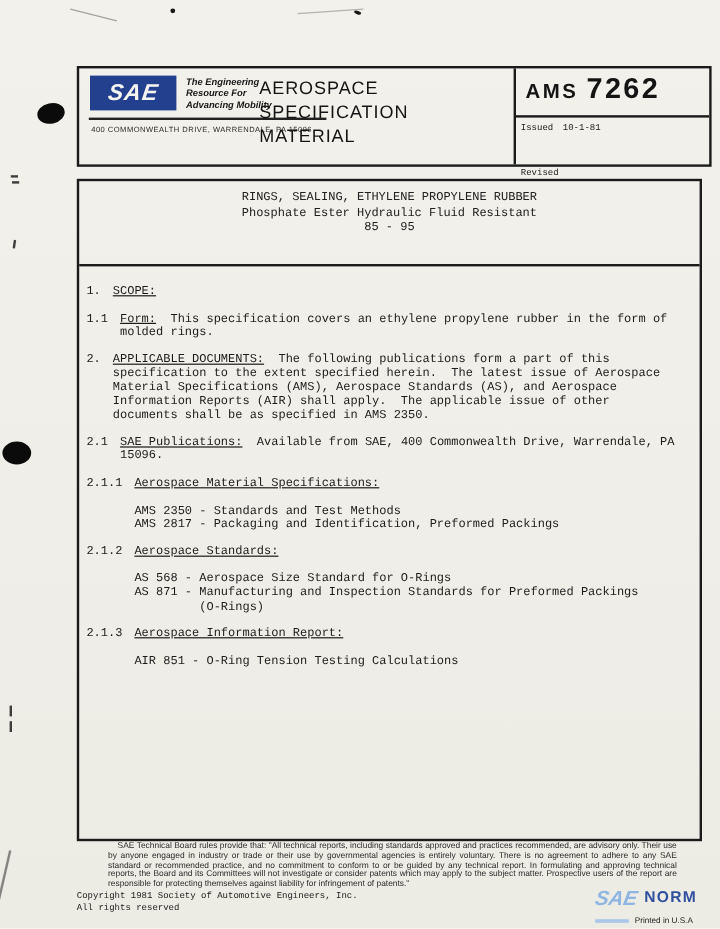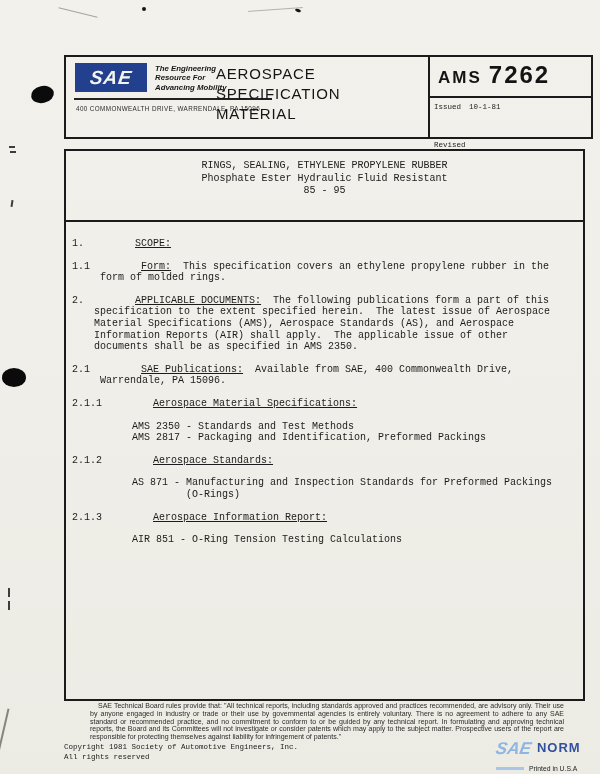--- a/index.html
+++ b/index.html
@@ -74,23 +74,23 @@
     border:2px solid #1b1b1b;
   }
   .title-block {
     height:71px; border-bottom:2px solid #1b1b1b; padding-top:9px;
     text-align:center; font-size:10px; line-height:12.5px; color:#202020;
   }
   .body-text { padding:16px 16px 0 6px; font-size:10px; line-height:11.6px; color:#1c1c1c; }
   .para { display:flex; margin-bottom:11px; }
   .num { white-space:pre; margin-right:10px; }
   .ptext { flex:1; }
-  .plabel { text-decoration:underline; text-underline-offset:1px; white-space:pre-wrap;margin-left:41px; }
+  .plabel { text-decoration:underline; text-underline-offset:1px; white-space:pre-wrap; }
   .pbody { white-space:pre-wrap; }
-  .sublines { margin-top:11px;margin-left:20px; }
+  .sublines { margin-top:11px; }
   .subline { white-space:pre-wrap; }
 
   
   .fineprint {
     position:absolute; left:90px; top:702px; width:474px;
     font-family:"Liberation Sans",sans-serif; font-size:7px; line-height:7.8px;
     text-align:justify; text-indent:8px; color:#2b2b2b;
   }
   .copyright {
     position:absolute; left:64px; top:743px;
@@ -196,20 +196,21 @@
             <div class="subline">AMS 2817 - Packaging and Identification, Preformed Packings</div>
           </div>
         </div>
       </div>
 
       <div class="para">
         <span class="num">2.1.2</span>
         <div class="ptext">
           <span class="plabel">Aerospace Standards:</span><span class="pbody"></span>
           <div class="sublines">
+            <div class="subline">AS 568 - Aerospace Size Standard for O-Rings</div>
             <div class="subline">AS 871 - Manufacturing and Inspection Standards for Preformed Packings</div>
             <div class="subline">         (O-Rings)</div>
           </div>
         </div>
       </div>
 
       <div class="para">
         <span class="num">2.1.3</span>
         <div class="ptext">
           <span class="plabel">Aerospace Information Report:</span><span class="pbody"></span>

